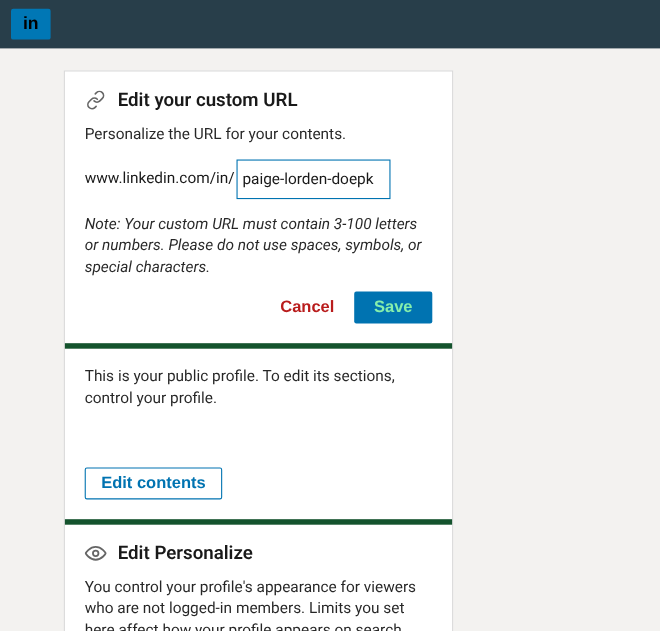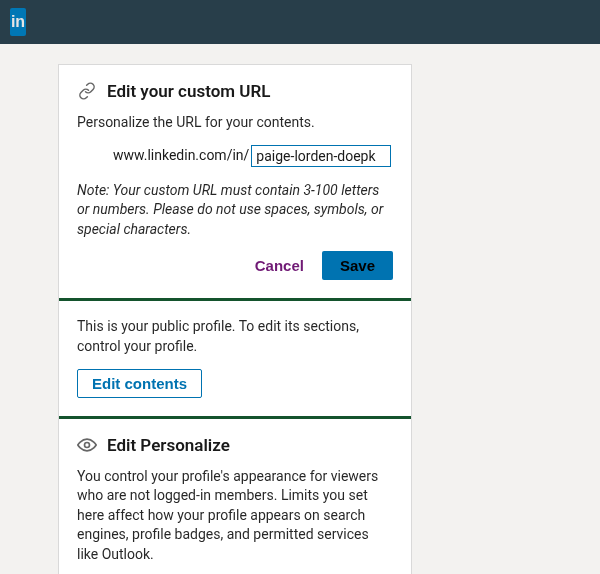--- a/index.html
+++ b/index.html
@@ -1,35 +1,35 @@
 <!DOCTYPE html>
 <html><head>
 <meta charset="utf-8">
 <style>
   * { box-sizing: border-box; margin: 0; padding: 0; }
   body { font-family: -apple-system, BlinkMacSystemFont, "Segoe UI", Roboto, Arial, sans-serif; background: #f3f2f0; font-size: 14px; color: rgba(0,0,0,0.9); }
   .topbar { background: #283e4a; height: 44px; display: flex; align-items: center; padding-left: 10px; }
-  .logo { width: 16px; height: 28px; background: #0077b5; border-radius: 2px; display: flex; align-items: center; justify-content: center; color: #e5e5e5; font-weight: 700; font-size: 16px; font-family: Arial, sans-serif; }
+  .logo { width: 36px; height: 28px; background: #0077b5; border-radius: 2px; display: flex; align-items: center; justify-content: center; color: #000000; font-weight: 700; font-size: 16px; font-family: Arial, sans-serif; }
   .content { padding: 20px 0 0 58px; }
   .panel { width: 354px; background: #fff; border: 1px solid #d9d9d9; }
-  .card { border-bottom: 3px solid #14532d; padding: 16px 18px 18px 18px; }
+  .card { border-bottom: 5px solid #14532d; padding: 16px 18px 18px 18px; }
   .card:last-child { border-bottom: none; }
   .card-header { display: flex; align-items: center; margin-bottom: 12px; }
   .card-icon { width: 20px; margin-right: 10px; color: rgba(0,0,0,0.6); display: flex; align-items: center; justify-content: center; }
   .card-title { font-size: 17px; font-weight: 600; color: rgba(0,0,0,0.9); }
   .card-body { font-size: 14px; line-height: 1.4; color: rgba(0,0,0,0.85); }
   .card-body p { margin-bottom: 12px; }
-  .url-row { display: flex; align-items: center; margin-bottom: 14px; font-size: 14px; margin-left: 36px; }
+  .url-row { display: flex; align-items: center; margin-bottom: 14px; font-size: 14px; }
   .url-prefix { color: rgba(0,0,0,0.9); margin-right: 2px; white-space: nowrap;}
-  .url-input { border: 1px solid #0073b1; padding: 2px 4px; font-size: 14px; font-family: inherit; color: rgba(0,0,0,0.9); outline: none; width: 140px; height: 22px; }
+  .url-input { border: 1px solid #0073b1; padding: 2px 4px; font-size: 14px; font-family: inherit; color: rgba(0,0,0,0.9); outline: none; width: 140px; height: 36px; }
   .note { font-size: 14px; color: rgba(0,0,0,0.85); line-height: 1.4; margin-bottom: 16px; font-style: italic; }
   .actions { display: flex; justify-content: flex-end; align-items: center; gap: 14px; }
-  .btn-cancel { background: none; border: none; color: #701a75; font-weight: 600; font-size: 15px; cursor: pointer; padding: 6px 4px; }
-  .btn-save { background: #0073b1; color: #000000; border: none; font-weight: 600; font-size: 15px; padding: 6px 18px; border-radius: 2px; cursor: pointer; }
-  .btn-outline { display: inline-block; border: 1px solid #0073b1; color: #0073b1; background: #fff; font-weight: 600; font-size: 15px; padding: 5px 14px; border-radius: 2px; cursor: pointer; }
+  .btn-cancel { background: none; border: none; color: #b91c1c; font-weight: 600; font-size: 15px; cursor: pointer; padding: 6px 4px; }
+  .btn-save { background: #0073b1; color: #86efac; border: none; font-weight: 600; font-size: 15px; padding: 6px 18px; border-radius: 2px; cursor: pointer; }
+  .btn-outline { display: inline-block; border: 1px solid #0073b1; color: #0073b1; background: #fff; font-weight: 600; font-size: 15px; padding: 5px 14px; border-radius: 2px; cursor: pointer; margin-top: 40px; }
 </style>
 </head>
 <body>
 
 <div class="topbar">
   <div class="logo">
     <span>in</span>
   </div>
 </div>
 

